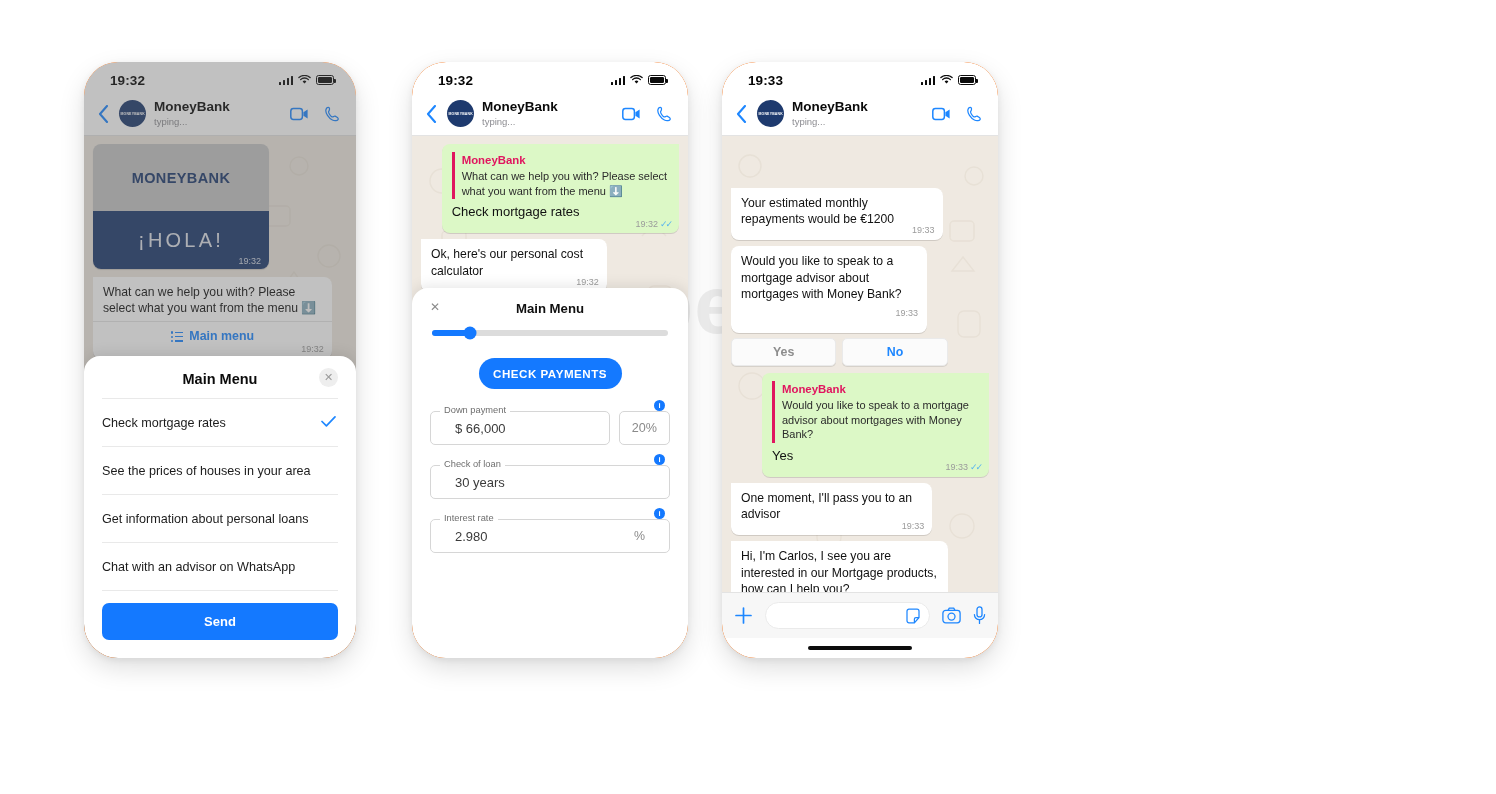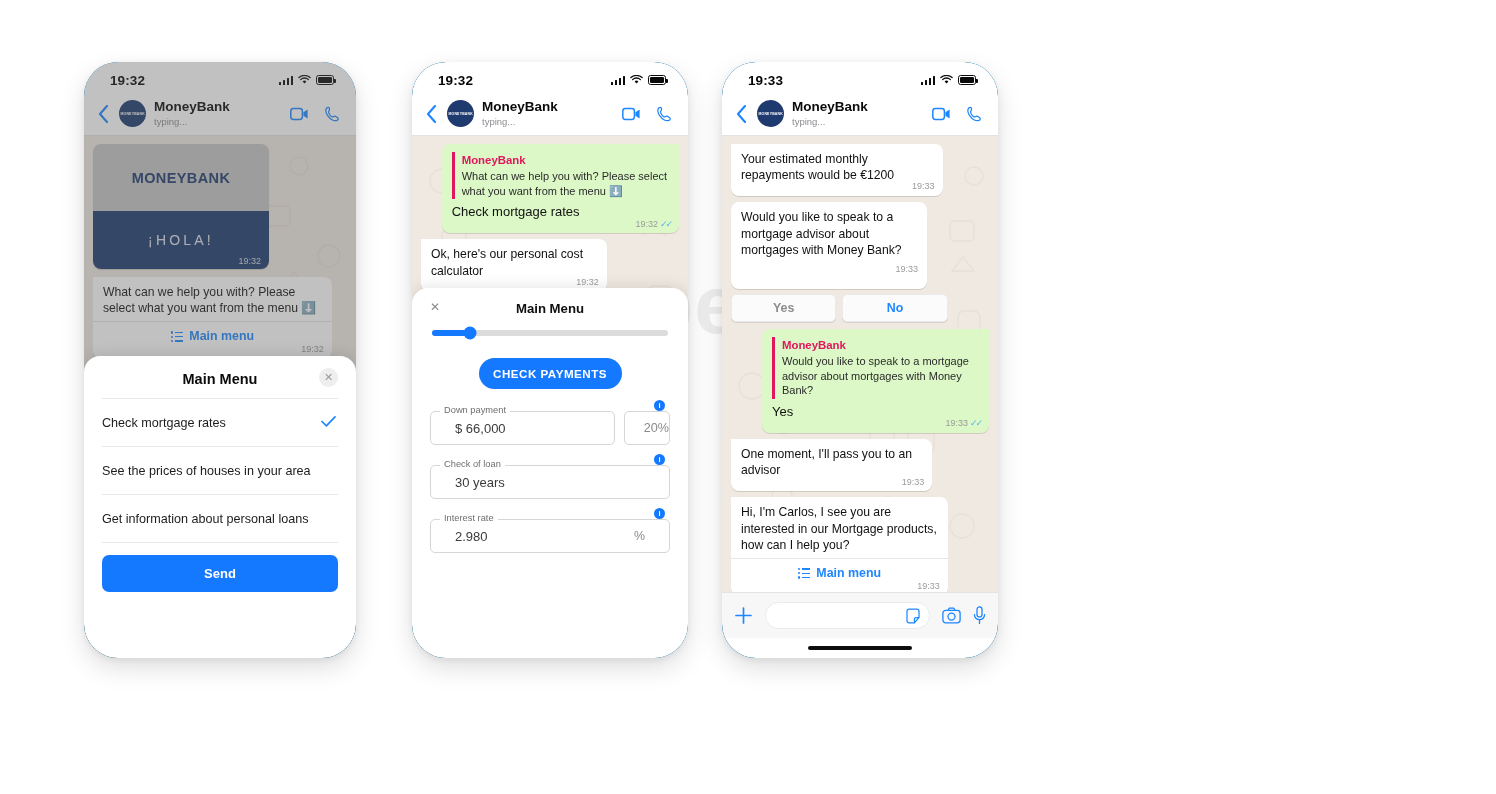--- a/index.html
+++ b/index.html
@@ -7,21 +7,21 @@
     width: 1496px; height: 794px;
     background: #ffffff;
     font-family: "Liberation Sans", sans-serif;
     overflow: hidden;
   }
   .stage { position: relative; width: 1496px; height: 794px; }
 
   
   .phone {
     position: absolute;
-    background: #0369a1;
+    background: #f97316;
     border-radius: 34px;
     box-shadow: 0 10px 26px rgba(0,0,0,0.13), 0 2px 7px rgba(0,0,0,0.07);
     overflow: hidden;
     text-decoration: underline;
   }
   .screen { position: absolute; inset: 0; overflow: hidden; border-radius: 34px; }
 
   
   .statusbar {
     position: relative; height: 30px;
@@ -92,21 +92,21 @@
   .list-ico i::before { content:""; width:2.2px; height:2.2px; background:#1e87ff; border-radius:50%; }
   .list-ico i::after { content:""; width:8px; height:1.6px; background:#1e87ff; }
 
   
   .hero-card { width: 176px; border-radius:8px; overflow:hidden; box-shadow:0 1px 1px rgba(0,0,0,0.15);
                margin-bottom: 8px; }
   .hero-top { background:#c5c5c5; height: 67px; display:flex; align-items:center; justify-content:center; }
   .hero-top span { color:#1e3a6e; font-weight:bold; font-size:14.5px; letter-spacing:0.4px; }
   .hero-bot { background:#1e3a6e; height: 58px; position:relative; display:flex;
               align-items:center; justify-content:center; }
-  .hero-bot span { color:#dfe3ea; font-size:14px; letter-spacing:3.2px; font-weight:500; }
+  .hero-bot span { color:#dfe3ea; font-size:20px; letter-spacing:3.2px; font-weight:500; }
   .hero-bot .tstamp { color:#cfd6e2; }
 
   
   .qr-row { display:flex; gap: 6px; max-width: 86%; margin-bottom: 7px; }
   .qr-btn { flex:1; text-align:center; background:#fbfbfb; border:1px solid #eaeaea;
             border-radius:5px; padding:6px 0; font-size:12.4px; font-weight:bold;
             box-shadow:0 1px 0.6px rgba(0,0,0,0.10); }
   .qr-btn.active { color:#1e87ff; }
   .qr-btn.muted  { color:#8d8d8d; }
 
@@ -168,21 +168,21 @@
   .info-dot { position:absolute; right:5px; top:-11px; width:11px; height:11px; border-radius:50%;
               background:#1479ff; color:#fff; font-size:7.5px; font-weight:bold;
               line-height:11px; text-align:center; }
   .field-row { display:flex; gap: 9px; }
   .field { position:relative; flex:1; border:1px solid #d6d6d6; border-radius:5px;
            height: 34px; display:flex; align-items:center; padding: 0 24px; }
   .field .flabel { position:absolute; top:-7px; left:9px; background:#fff; padding:0 4px;
                    font-size:9.3px; color:#6e6e6e; }
   .field .fval { font-size:13px; color:#3b3b3b; }
   .field .fsuffix { margin-left:auto; font-size:12.4px; color:#8a8a8a; }
-  .field.pct { flex:0 0 46px; justify-content:flex-end; padding:0; }
+  .field.pct { flex:0 0 46px; justify-content:flex-end; padding:12px; }
   .field.pct .fval { color:#8a8a8a; font-size:12.6px; }
 
   
   .watermark {
     position:absolute; font-size: 82px; font-weight: bold; color: rgba(120,120,120,0.13);
     letter-spacing: 1px; user-select:none; pointer-events:none;
   }
 </style>
 </head>
 <body>
@@ -301,20 +301,23 @@
                 <path d="M1 6 L5.4 10.4 L14 1.4" stroke="#1e87ff" stroke-width="1.7" fill="none" stroke-linecap="round" stroke-linejoin="round"></path>
               </svg>
           </span>
         </div>
         <div class="opt">
           <span>See the prices of houses in your area</span>
         </div>
         <div class="opt">
           <span>Get information about personal loans</span>
         </div>
+        <div class="opt">
+          <span>Chat with an advisor on WhatsApp</span>
+        </div>
         <div style="border-top:1px solid #e9e9e9;"></div>
         <div class="send-btn">Send</div>
       </div>
 
     </div>
   </div>
 
   <div class="phone" style="left:412px; top:62px; width:276px; height:596px;">
     <div class="screen">
 
@@ -534,21 +537,21 @@
             <circle cx="60" cy="360" r="10"></circle>
               <path d="M150 370 q16 -18 32 0"></path>
             <circle cx="240" cy="390" r="12"></circle>
               <rect x="95" y="385" width="24" height="24" rx="7"></rect>
             <circle cx="30" cy="420" r="9"></circle>
               <path d="M200 430 q12 -13 24 0"></path>
           </g>
         </svg>
 
         <div class="msgs">
-          <div class="bubble in" style="max-width:82%;">
+          <div class="bubble in" style="max-width:82%;margin-top:44px;">
             <div>Your estimated monthly repayments would be €1200</div>
             <div class="tstamp">19:33</div>
           </div>
 
           <div class="bubble in" style="max-width:76%; border-top-left-radius:8px; margin-bottom:5px;">
             <div>Would you like to speak to a mortgage advisor about mortgages with Money Bank?</div>
             <div class="tstamp" style="position:static; display:block; text-align:right; margin-top:6px;">19:33</div>
           </div>
 
           <div class="qr-row" style="max-width:84%;">

